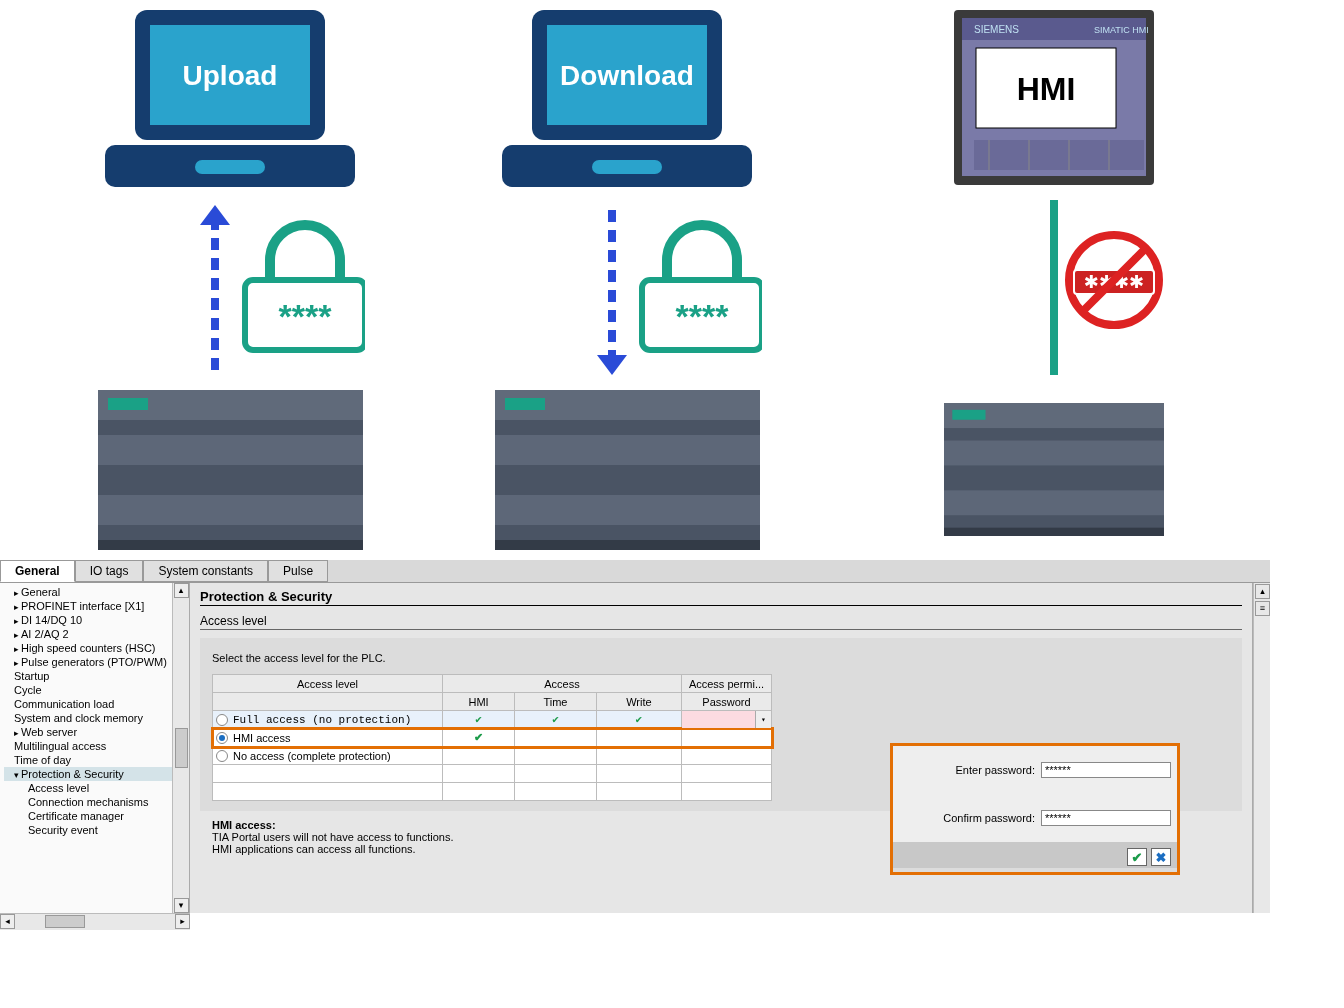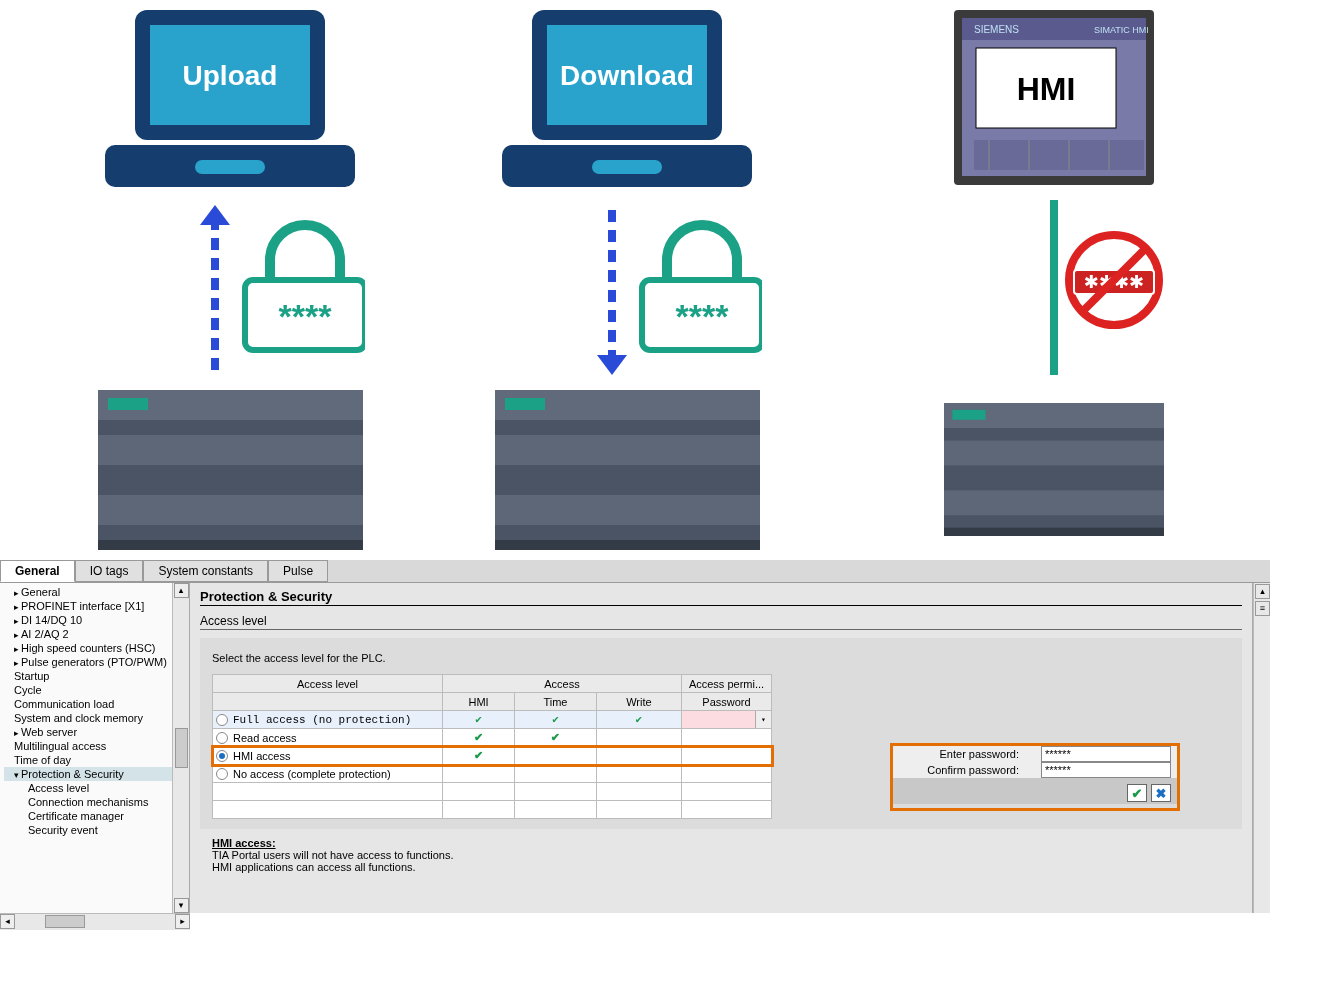--- a/index.html
+++ b/index.html
@@ -49,30 +49,30 @@
 .access-table .left { text-align: left; padding-left: 20px; position: relative; }
 .radio { position: absolute; left: 3px; top: 3px; width: 12px; height: 12px; border: 1px solid #888; border-radius: 50%; background: #fff; }
 .radio.checked::after { content: ""; position: absolute; left: 2px; top: 2px; width: 6px; height: 6px; border-radius: 50%; background: #1b6ec2; }
 .check { color: #1b9b4a; font-weight: bold; }
 .row-full { background: #e8f1fb; font-family: Liberation Mono, monospace; }
 .row-hmi { outline: 3px solid #e36f04; outline-offset: -1px; }
 .pw-cell { background: #fcdbe1; position: relative; }
 .dd { position: absolute; right: 0; top: 0; width: 16px; height: 100%; border-left: 1px solid #aaa; background: #eee; font-size: 8px; line-height: 18px; }
 
 .pw-popup { position: absolute; left: 700px; top: 160px; width: 290px; border: 3px solid #e36f04; background: #dcdcdc; padding-bottom: 4px; }
-.pw-popup .row { display: flex; align-items: center; justify-content: flex-end; padding: 0 6px; gap: 22px; background: #eee; }
+.pw-popup .row { display: flex; align-items: center; justify-content: flex-end; padding: 16px 6px; gap: 6px; background: #eee; }
 .pw-popup label { font-size: 11px; }
 .pw-popup input { width: 130px; border: 1px solid #888; font-size: 11px; padding: 1px 3px; }
 .pw-popup .btns { display: flex; justify-content: flex-end; gap: 4px; padding: 6px 6px 2px; background: #c8c8c8; }
 .pw-popup .pill { width: 20px; height: 18px; border: 1px solid #666; display: flex; align-items: center; justify-content: center; font-size: 13px; background: #fff; }
 .pill.ok { color: #1b9b4a; font-weight: bold; }
 .pill.no { color: #1b6ec2; font-weight: bold; }
 
 .desc { margin: 8px 0 0 12px; font-size: 11px; }
-.desc b { font-weight: bold; text-decoration: underline; }
+.desc b { font-weight: bold; }
 
 .rv { width: 17px; background: #e8e8e8; border-left:1px solid #bbb; display:flex; flex-direction:column; }
 .rv .sq { width:15px; height:15px; border:1px solid #999; margin:1px; font-size:9px; text-align:center; line-height:13px; }
 </style>
 </head>
 <body>
 
 <div class="diagram-area">
 
   <div class="col col1">
@@ -228,27 +228,20 @@
           </tr>
           <tr class="row-full">
             <td class="left"><span class="radio"></span><span>Full access (no protection)</span></td>
             <td class="check">✔</td>
             <td class="check">✔</td>
             <td class="check">✔</td>
             <td class="pw-cell">
                   <span class="dd">▾</span>
                 </td>
           </tr>
-          <tr>
-            <td class="left"><span class="radio"></span><span>Read access</span></td>
-            <td class="check">✔</td>
-            <td class="check">✔</td>
-            <td></td>
-                <td></td>
-          </tr>
           <tr class="row-hmi">
             <td class="left"><span class="radio checked"></span><span>HMI access</span></td>
             <td class="check">✔</td>
             <td></td>
                 <td></td>
                 <td></td>
           </tr>
           <tr>
             <td class="left"><span class="radio"></span><span>No access (complete protection)</span></td>
             <td></td>

